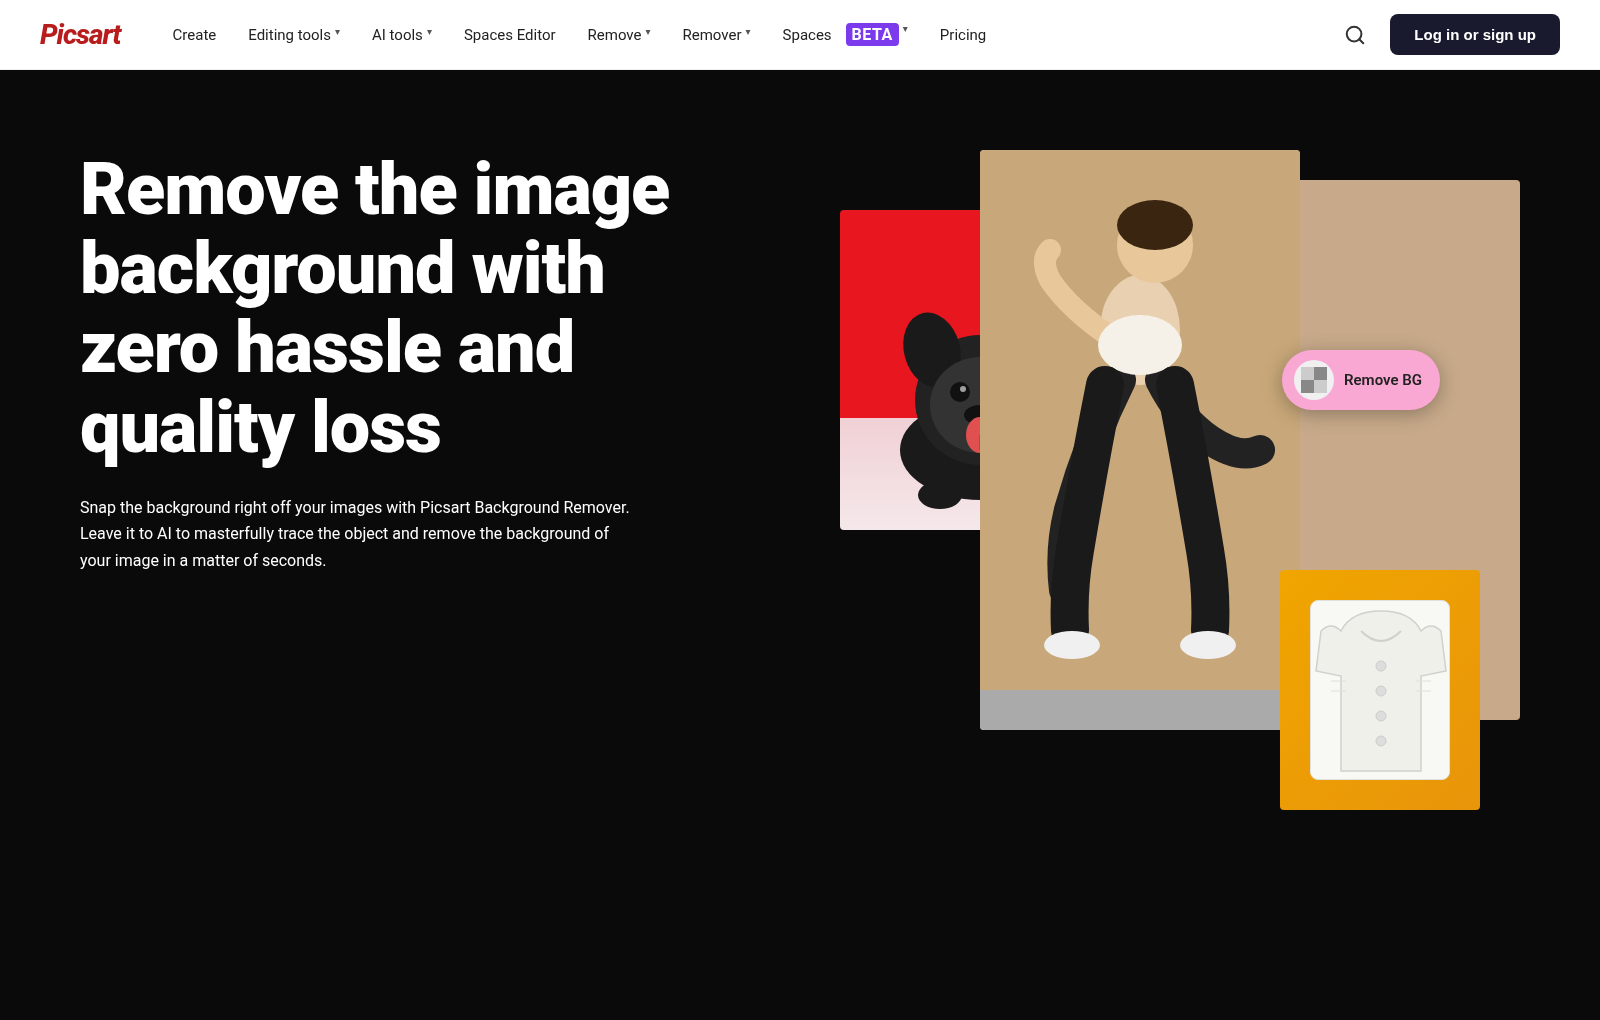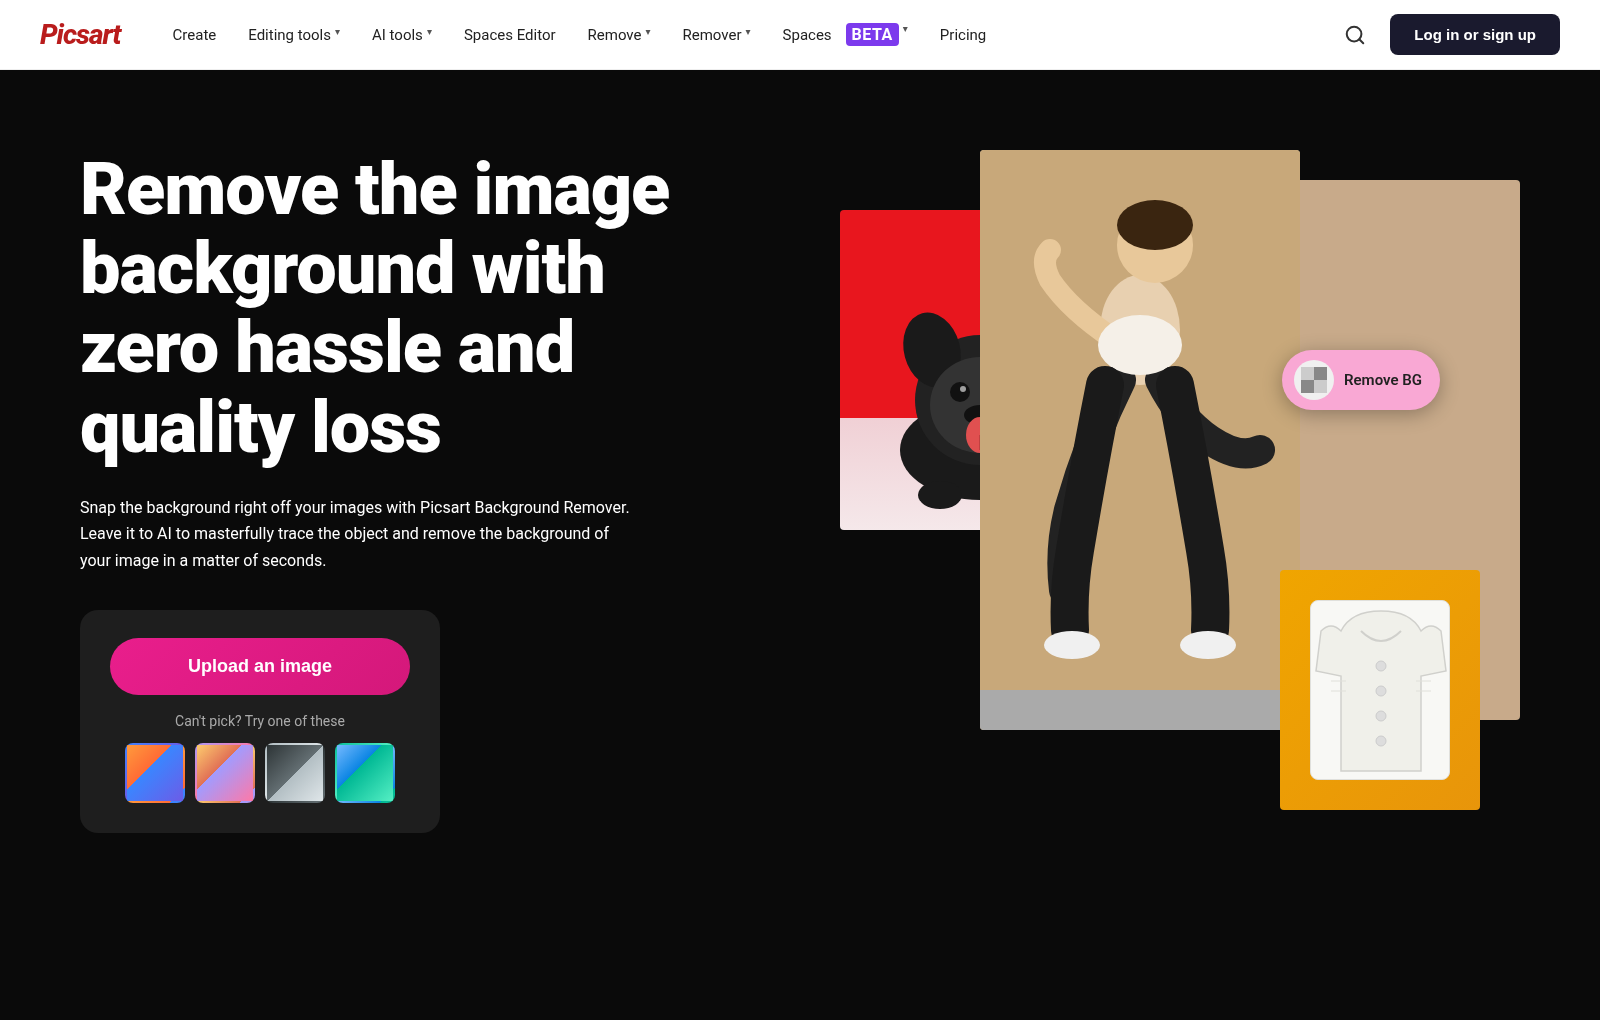--- a/index.html
+++ b/index.html
@@ -316,30 +316,20 @@
     </button>
     <button class="login-btn">Log in or sign up</button>
   </div>
 </nav>
 
 <section class="hero">
   <div class="hero-left">
     <h1 class="hero-title">Remove the image background with zero hassle and quality loss</h1>
     <p class="hero-subtitle">Snap the background right off your images with Picsart Background Remover. Leave it to AI to masterfully trace the object and remove the background of your image in a matter of seconds.</p>
 
-    <div class="upload-card">
-      <button class="upload-btn">Upload an image</button>
-      <p class="try-text">Can't pick? Try one of these</p>
-      <div class="sample-images">
-        <div class="sample-thumb thumb-1"></div>
-        <div class="sample-thumb thumb-2"></div>
-        <div class="sample-thumb thumb-3"></div>
-        <div class="sample-thumb thumb-4"></div>
-      </div>
-    </div>
   </div>
 
   <div class="hero-right">
 
     <div class="collage-bg-strip"></div>
 
     <div class="collage-dog">
       <div class="dog-bg-red">
         <svg width="240" height="280" viewBox="0 0 240 280">
 

